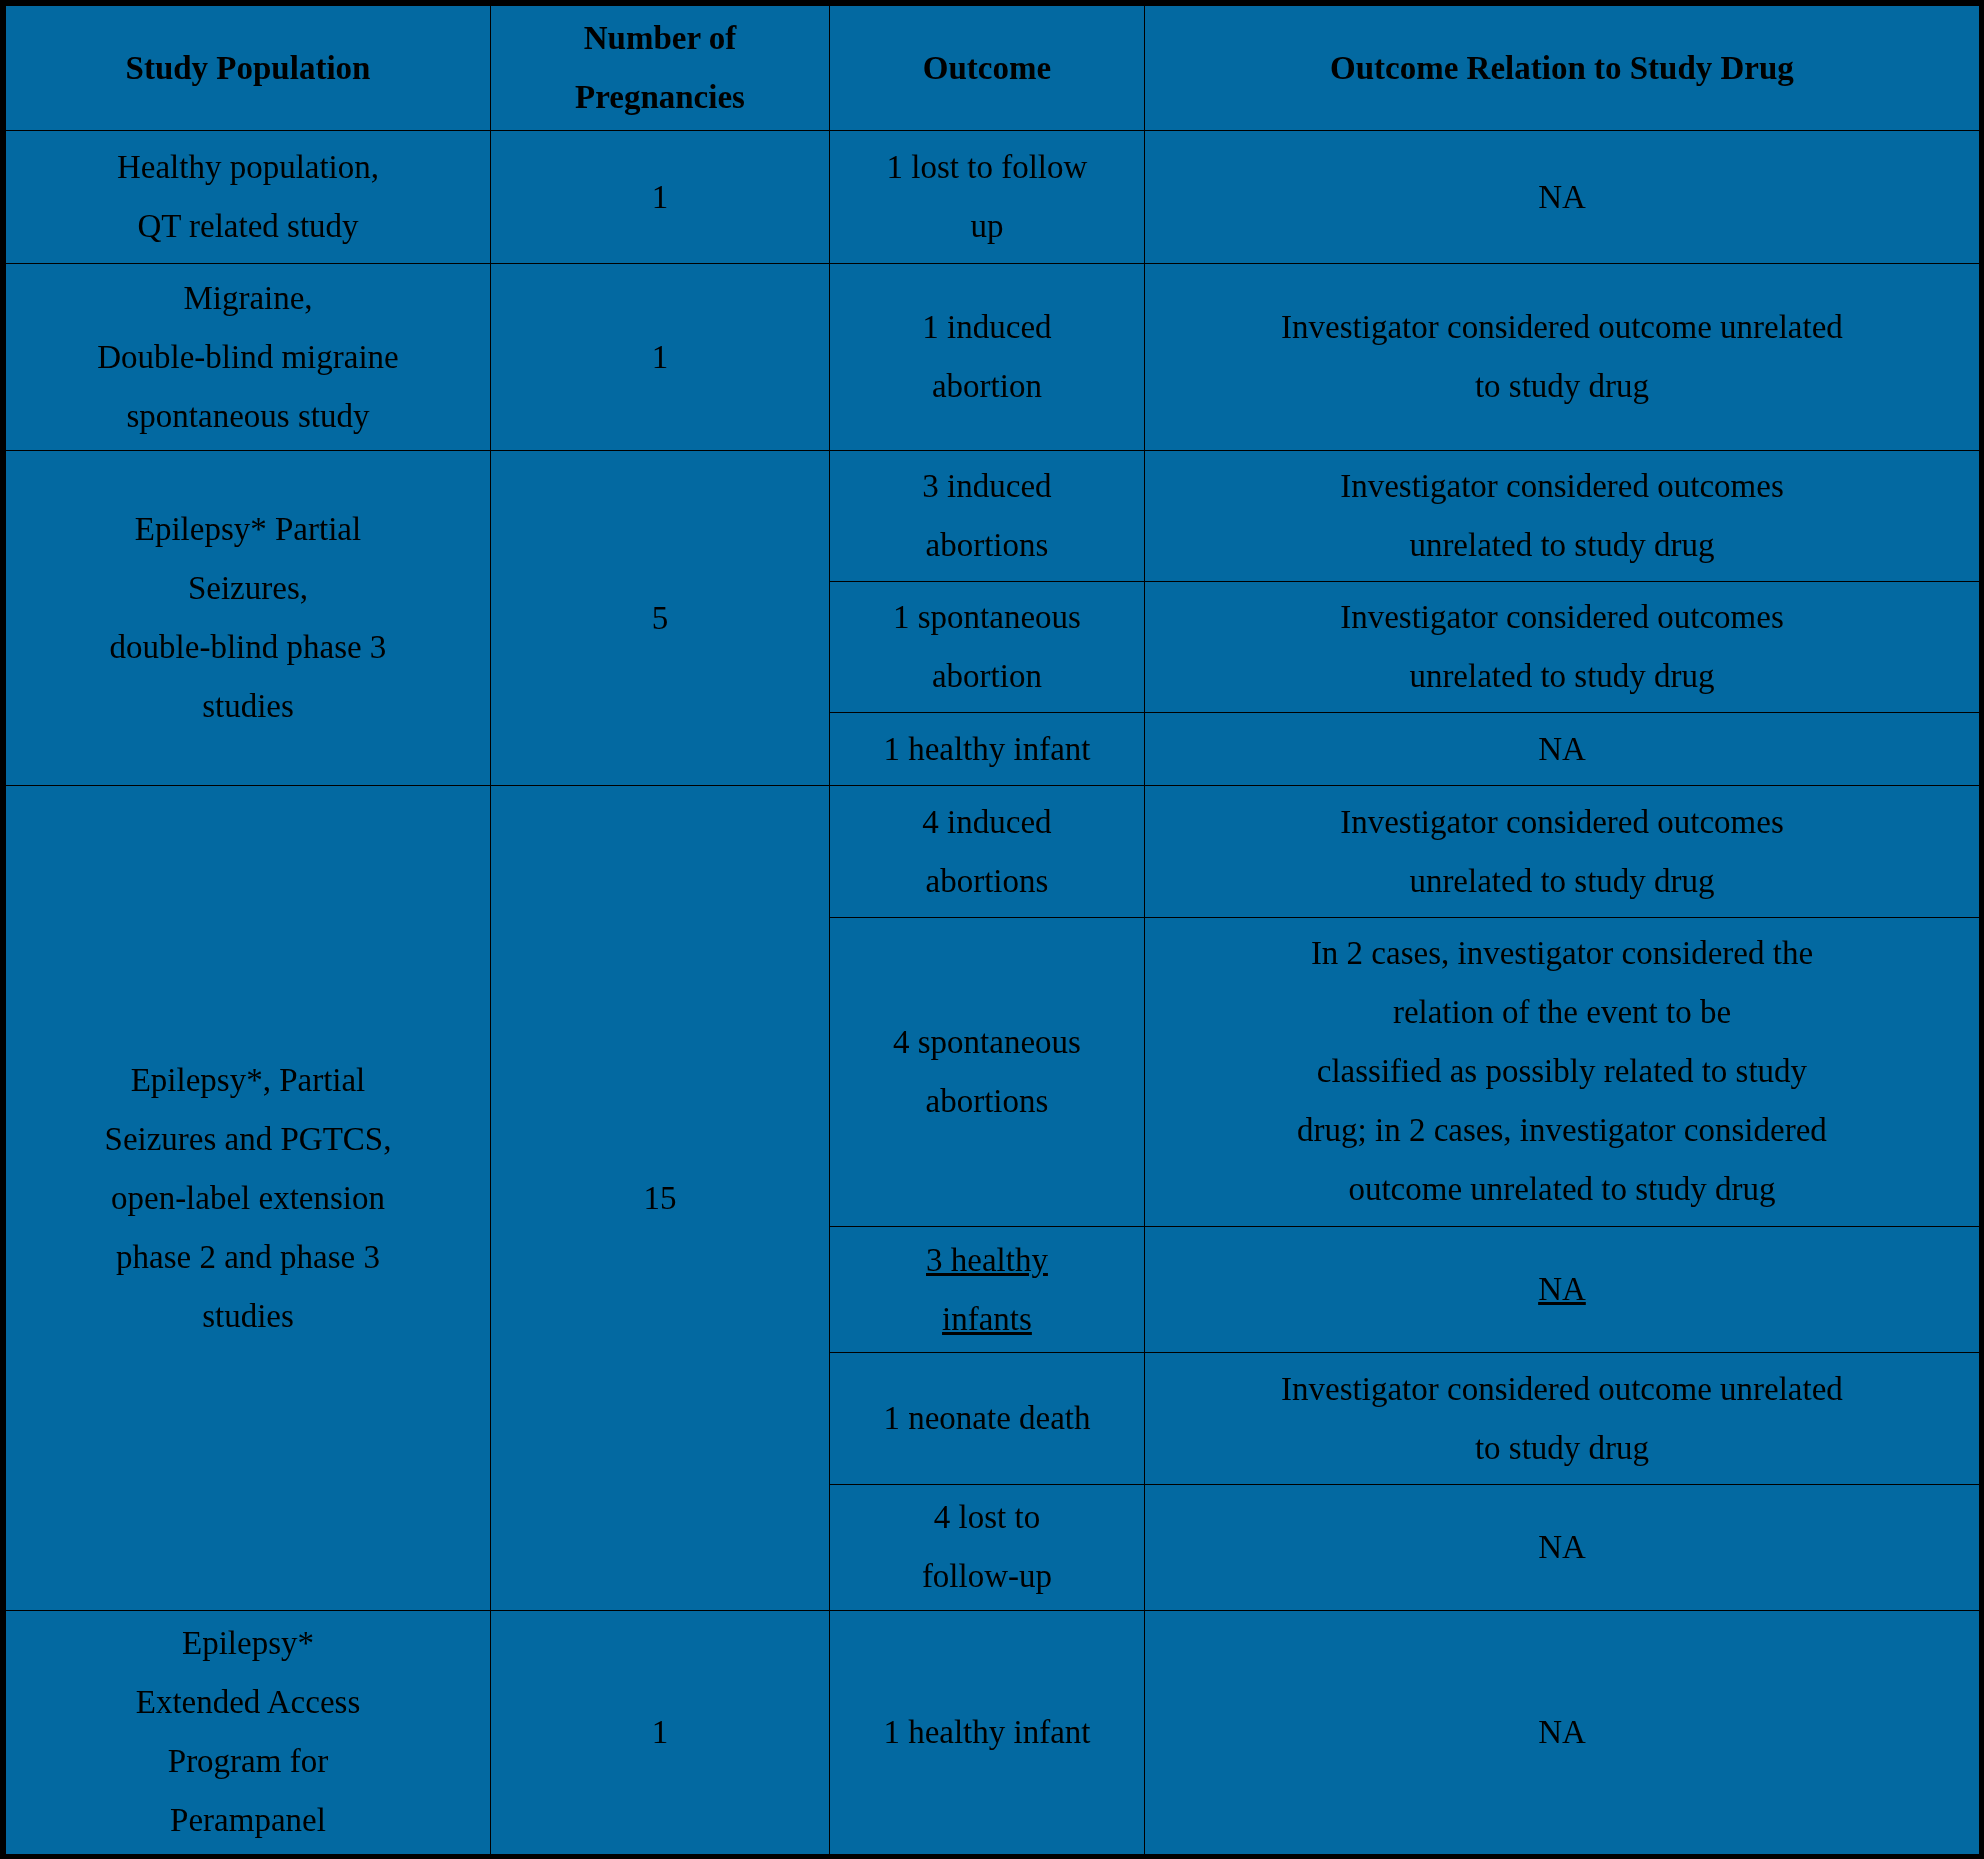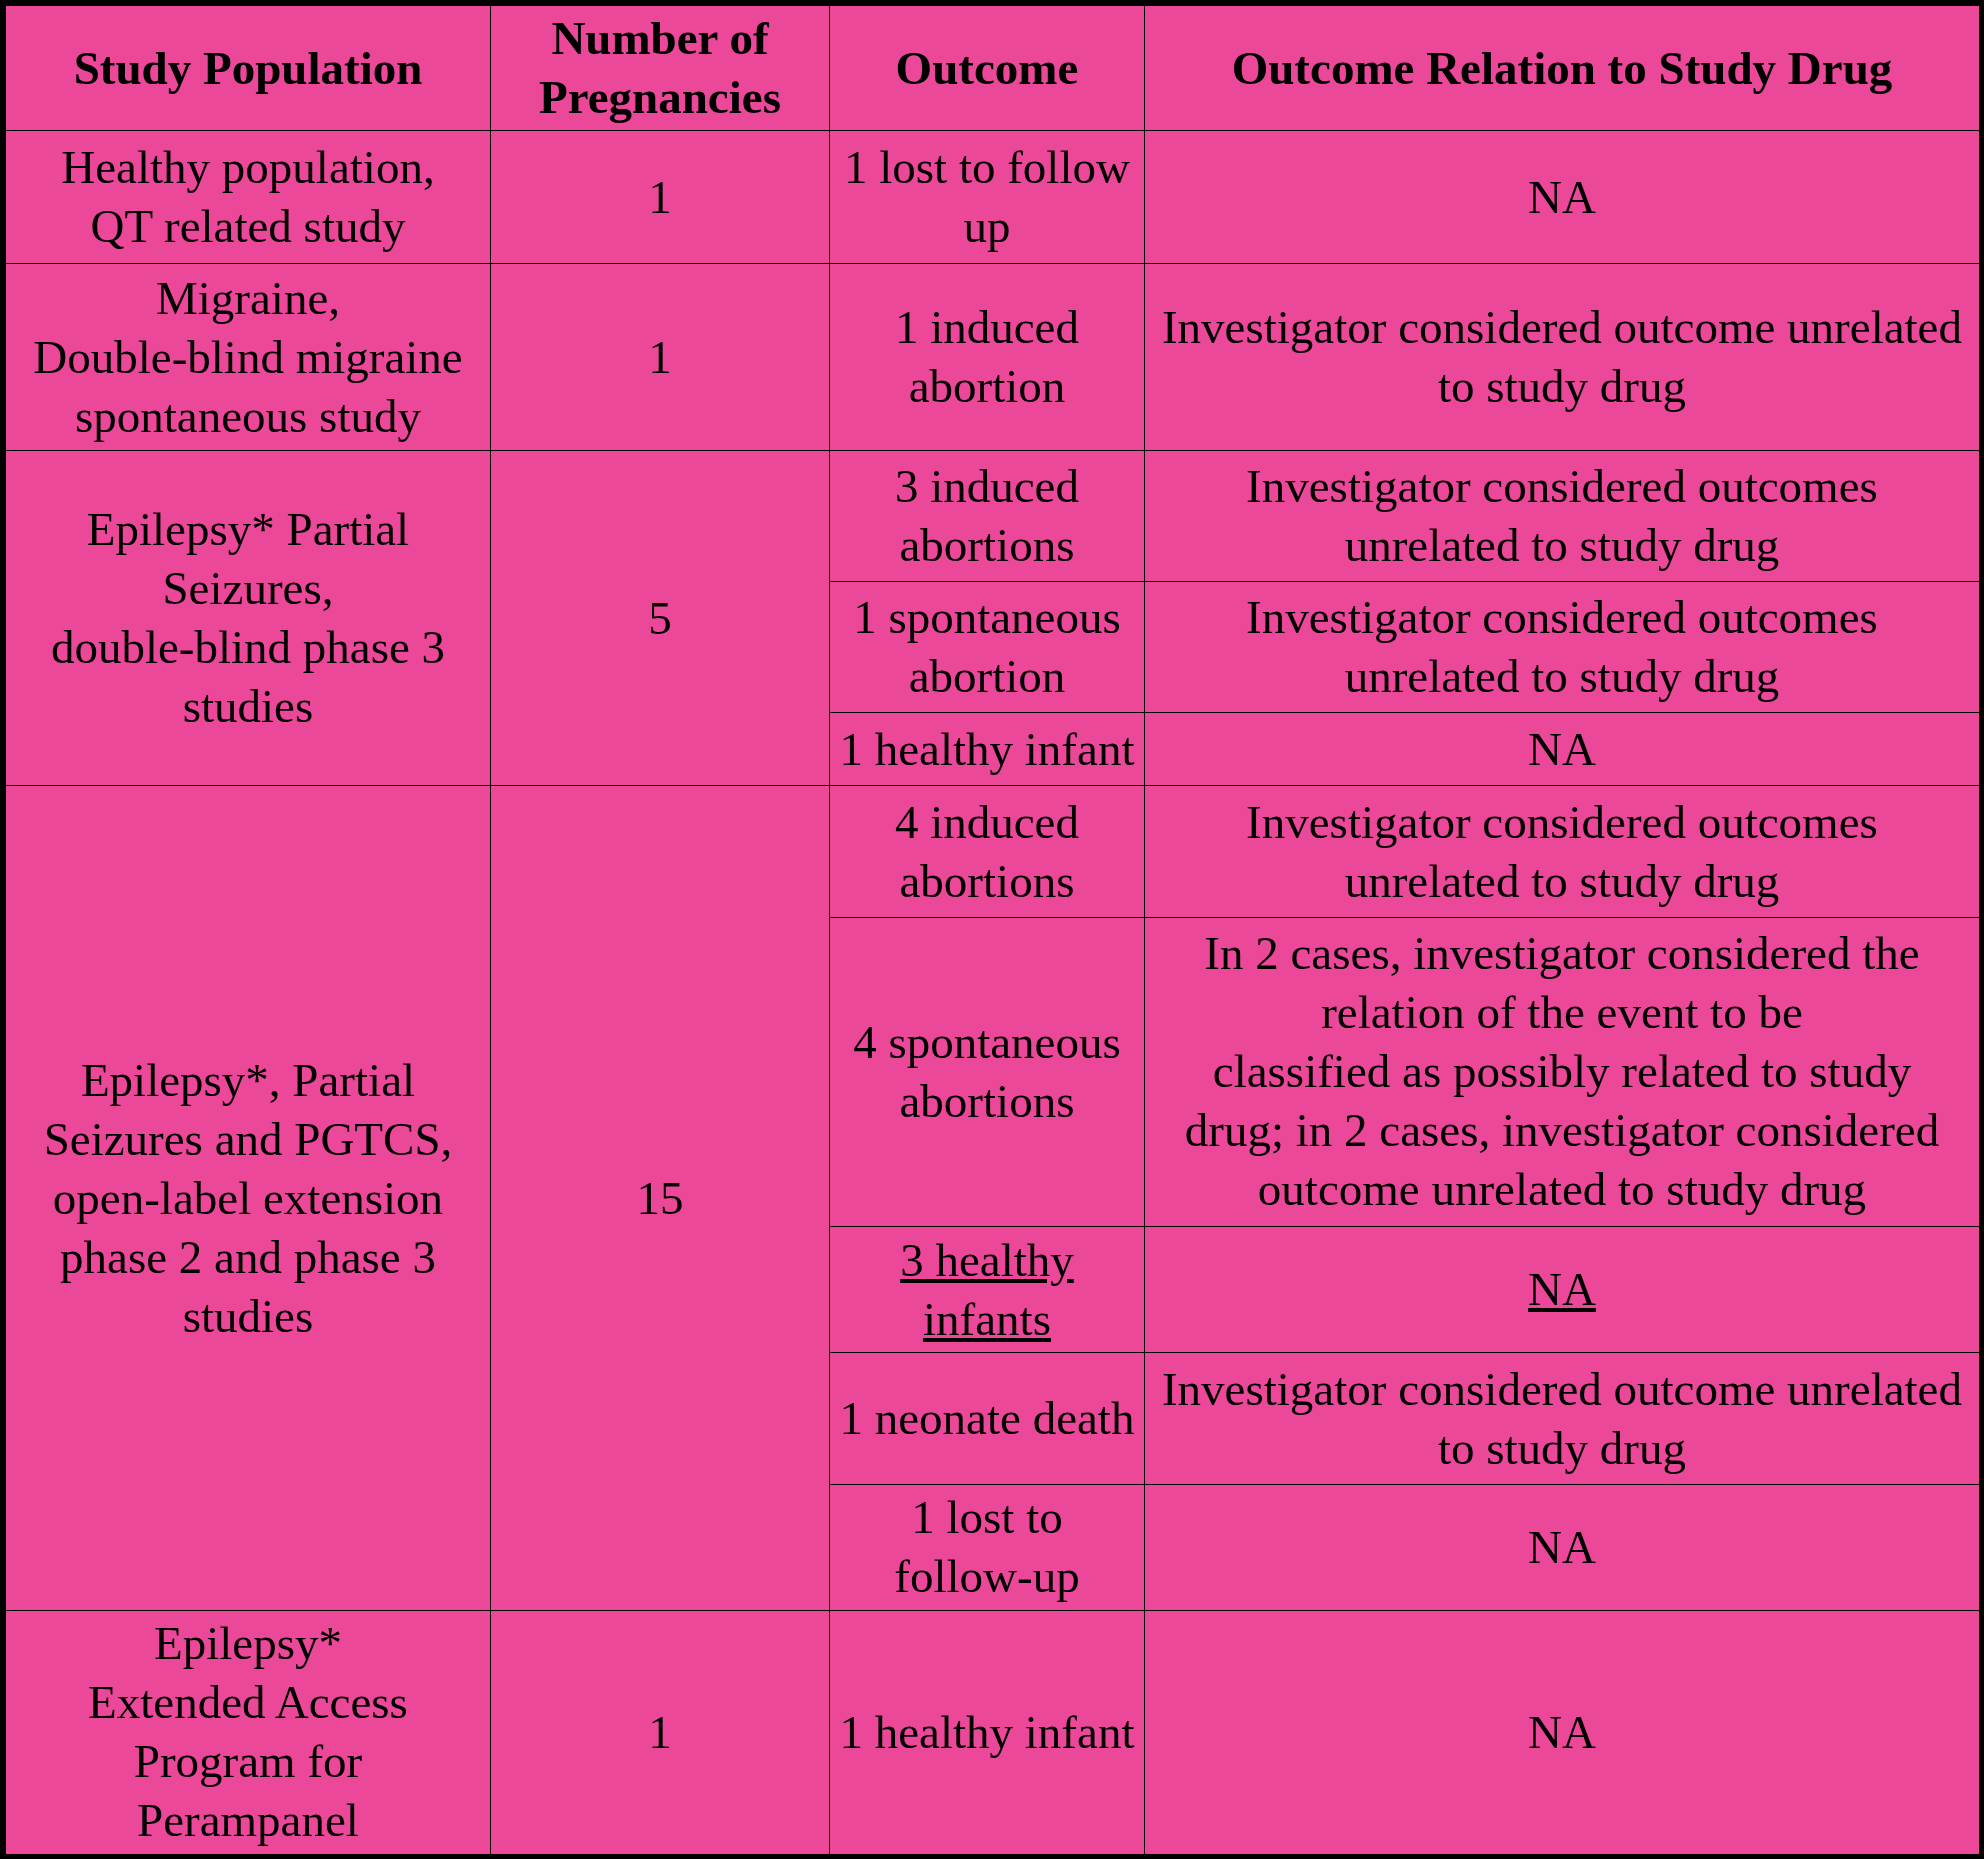--- a/index.html
+++ b/index.html
@@ -9,24 +9,24 @@
   }
   body {
     width: 1985px;
     height: 1860px;
   }
   table.outcomes {
     border-collapse: collapse;
     table-layout: fixed;
     width: 1985px;
     height: 1860px;
-    background: #ec4899;
+    background: #0369a1;
     border: 6.3px solid #000000;
     font-family: "Liberation Serif", "DejaVu Serif", serif;
-    font-size: 47px;
+    font-size: 33px;
     color: #000000;
   }
   table.outcomes th,
   table.outcomes td {
     border: 1.6px solid #000000;
     text-align: center;
     vertical-align: middle;
     white-space: pre-line;
     padding: 3.1px 2.1px;
     line-height: 59px;
@@ -142,21 +142,21 @@
       <td>3 healthy
 infants</td>
       <td>NA</td>
     </tr>
     <tr class="h-r4d">
       <td>1 neonate death</td>
       <td>Investigator considered outcome unrelated
 to study drug</td>
     </tr>
     <tr class="h-r4e">
-      <td>1 lost to
+      <td>4 lost to
 follow-up</td>
       <td>NA</td>
     </tr>
 
     <tr class="h-r5">
       <td>Epilepsy*
 Extended Access
 Program for
 Perampanel</td>
       <td>1</td>

